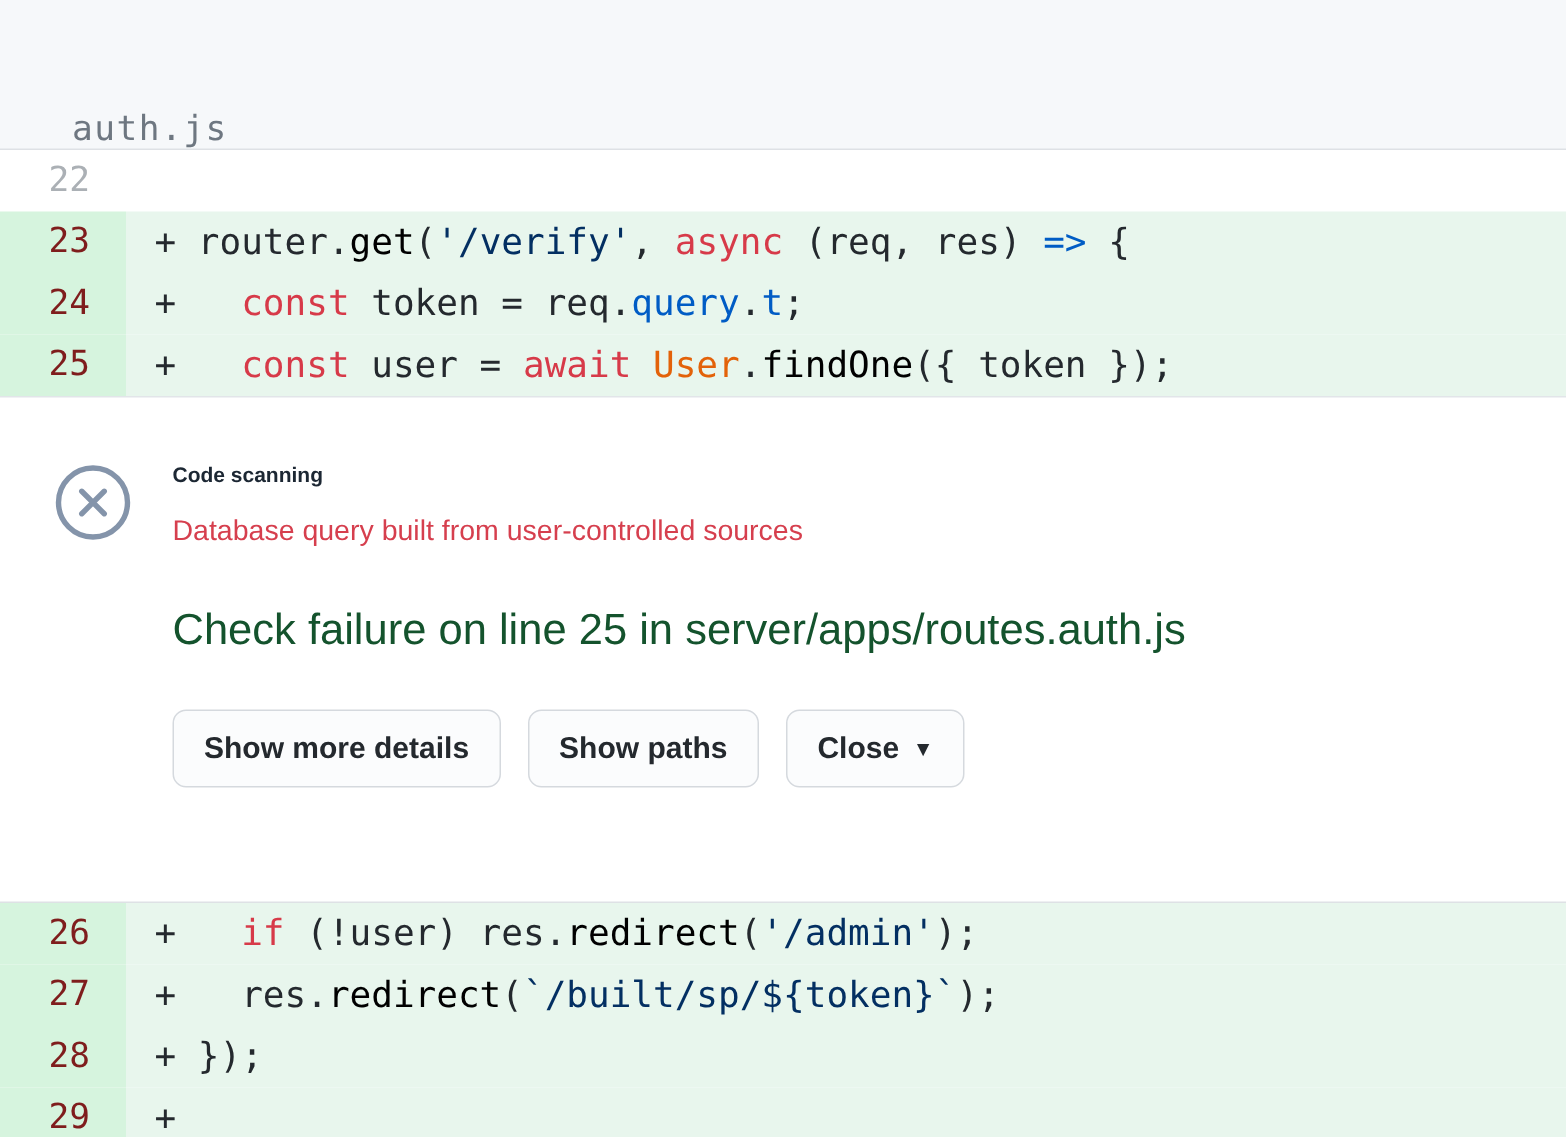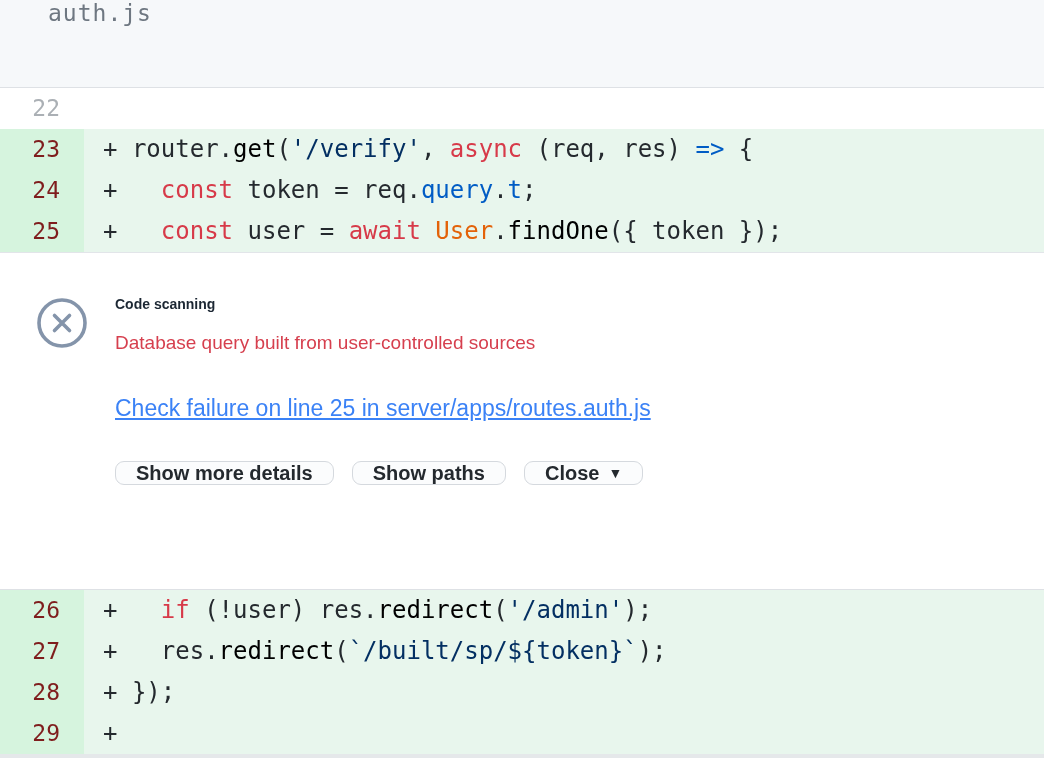--- a/index.html
+++ b/index.html
@@ -1,22 +1,22 @@
 <!DOCTYPE html>
 <html><head>
 <meta charset="utf-8">
 <style>
   * { margin:0; padding:0; box-sizing:border-box; }
   html,body { width:1044px; height:758px; background:#fff; overflow:hidden;
               font-family:"Liberation Sans", sans-serif; }
 
   
   .file-header {
-    height:88px; background:#f6f8fa; border-bottom:1px solid #dee1e5;
-    display:flex; align-items:flex-start; padding-left:48px;
+    height:100px; background:#f6f8fa; border-bottom:1px solid #dee1e5;
+    display:flex; align-items:flex-end; padding-left:48px;
   }
   .file-name {
     font-family:"DejaVu Sans Mono", monospace;
     font-size:23px; color:#6e7781; letter-spacing:1px;
   }
 
   
   .diff-block { width:100%; }
   .code-row { display:flex; height:41px; background:#fff; }
   .gutter {
@@ -41,26 +41,26 @@
 
   
   .alert {
     position:relative; height:338px; background:#fff;
     border-top:1px solid #e2e5e9; border-bottom:1px solid #dee1e5;
     padding:39px 40px 0 115px;
   }
   .alert-icon { position:absolute; left:36px; top:44px; width:52px; height:52px; }
   .alert-kicker { font-size:14px; font-weight:bold; color:#1c2733; line-height:25px; }
   .alert-title  { font-size:19px; font-weight:normal; color:#d63f4e; margin-top:9px; line-height:34px; }
-  .alert-detail { font-size:23px; color:#3b82f6; margin-top:34px; line-height:28px;text-decoration:underline; }
+  .alert-detail { font-size:29px; color:#14532d; margin-top:34px; line-height:28px; }
   .alert-sentence { font-size:23px; color:#252d38; margin-top:16px; line-height:28px; }
   .alert-link { color:#2a7ae2; text-decoration:none; cursor:pointer; }
   .alert-actions { display:flex; gap:18px; margin-top:39px; }
   .alert-btn {
-    height:24px; padding:0 20px; cursor:pointer;
+    height:52px; padding:0 20px; cursor:pointer;
     font-family:"Liberation Sans", sans-serif; font-size:20px; font-weight:600;
     color:#24292e; background:#fbfcfd; border:1px solid #d5d9de; border-radius:9px;
     display:flex; align-items:center; white-space:nowrap;
   }
   .caret { font-size:14px; margin-left:9px; color:#24292e; }
 
   .bottom-strip { height:4px; background:#e5e8ea; }
 </style>
 </head>
 <body>

